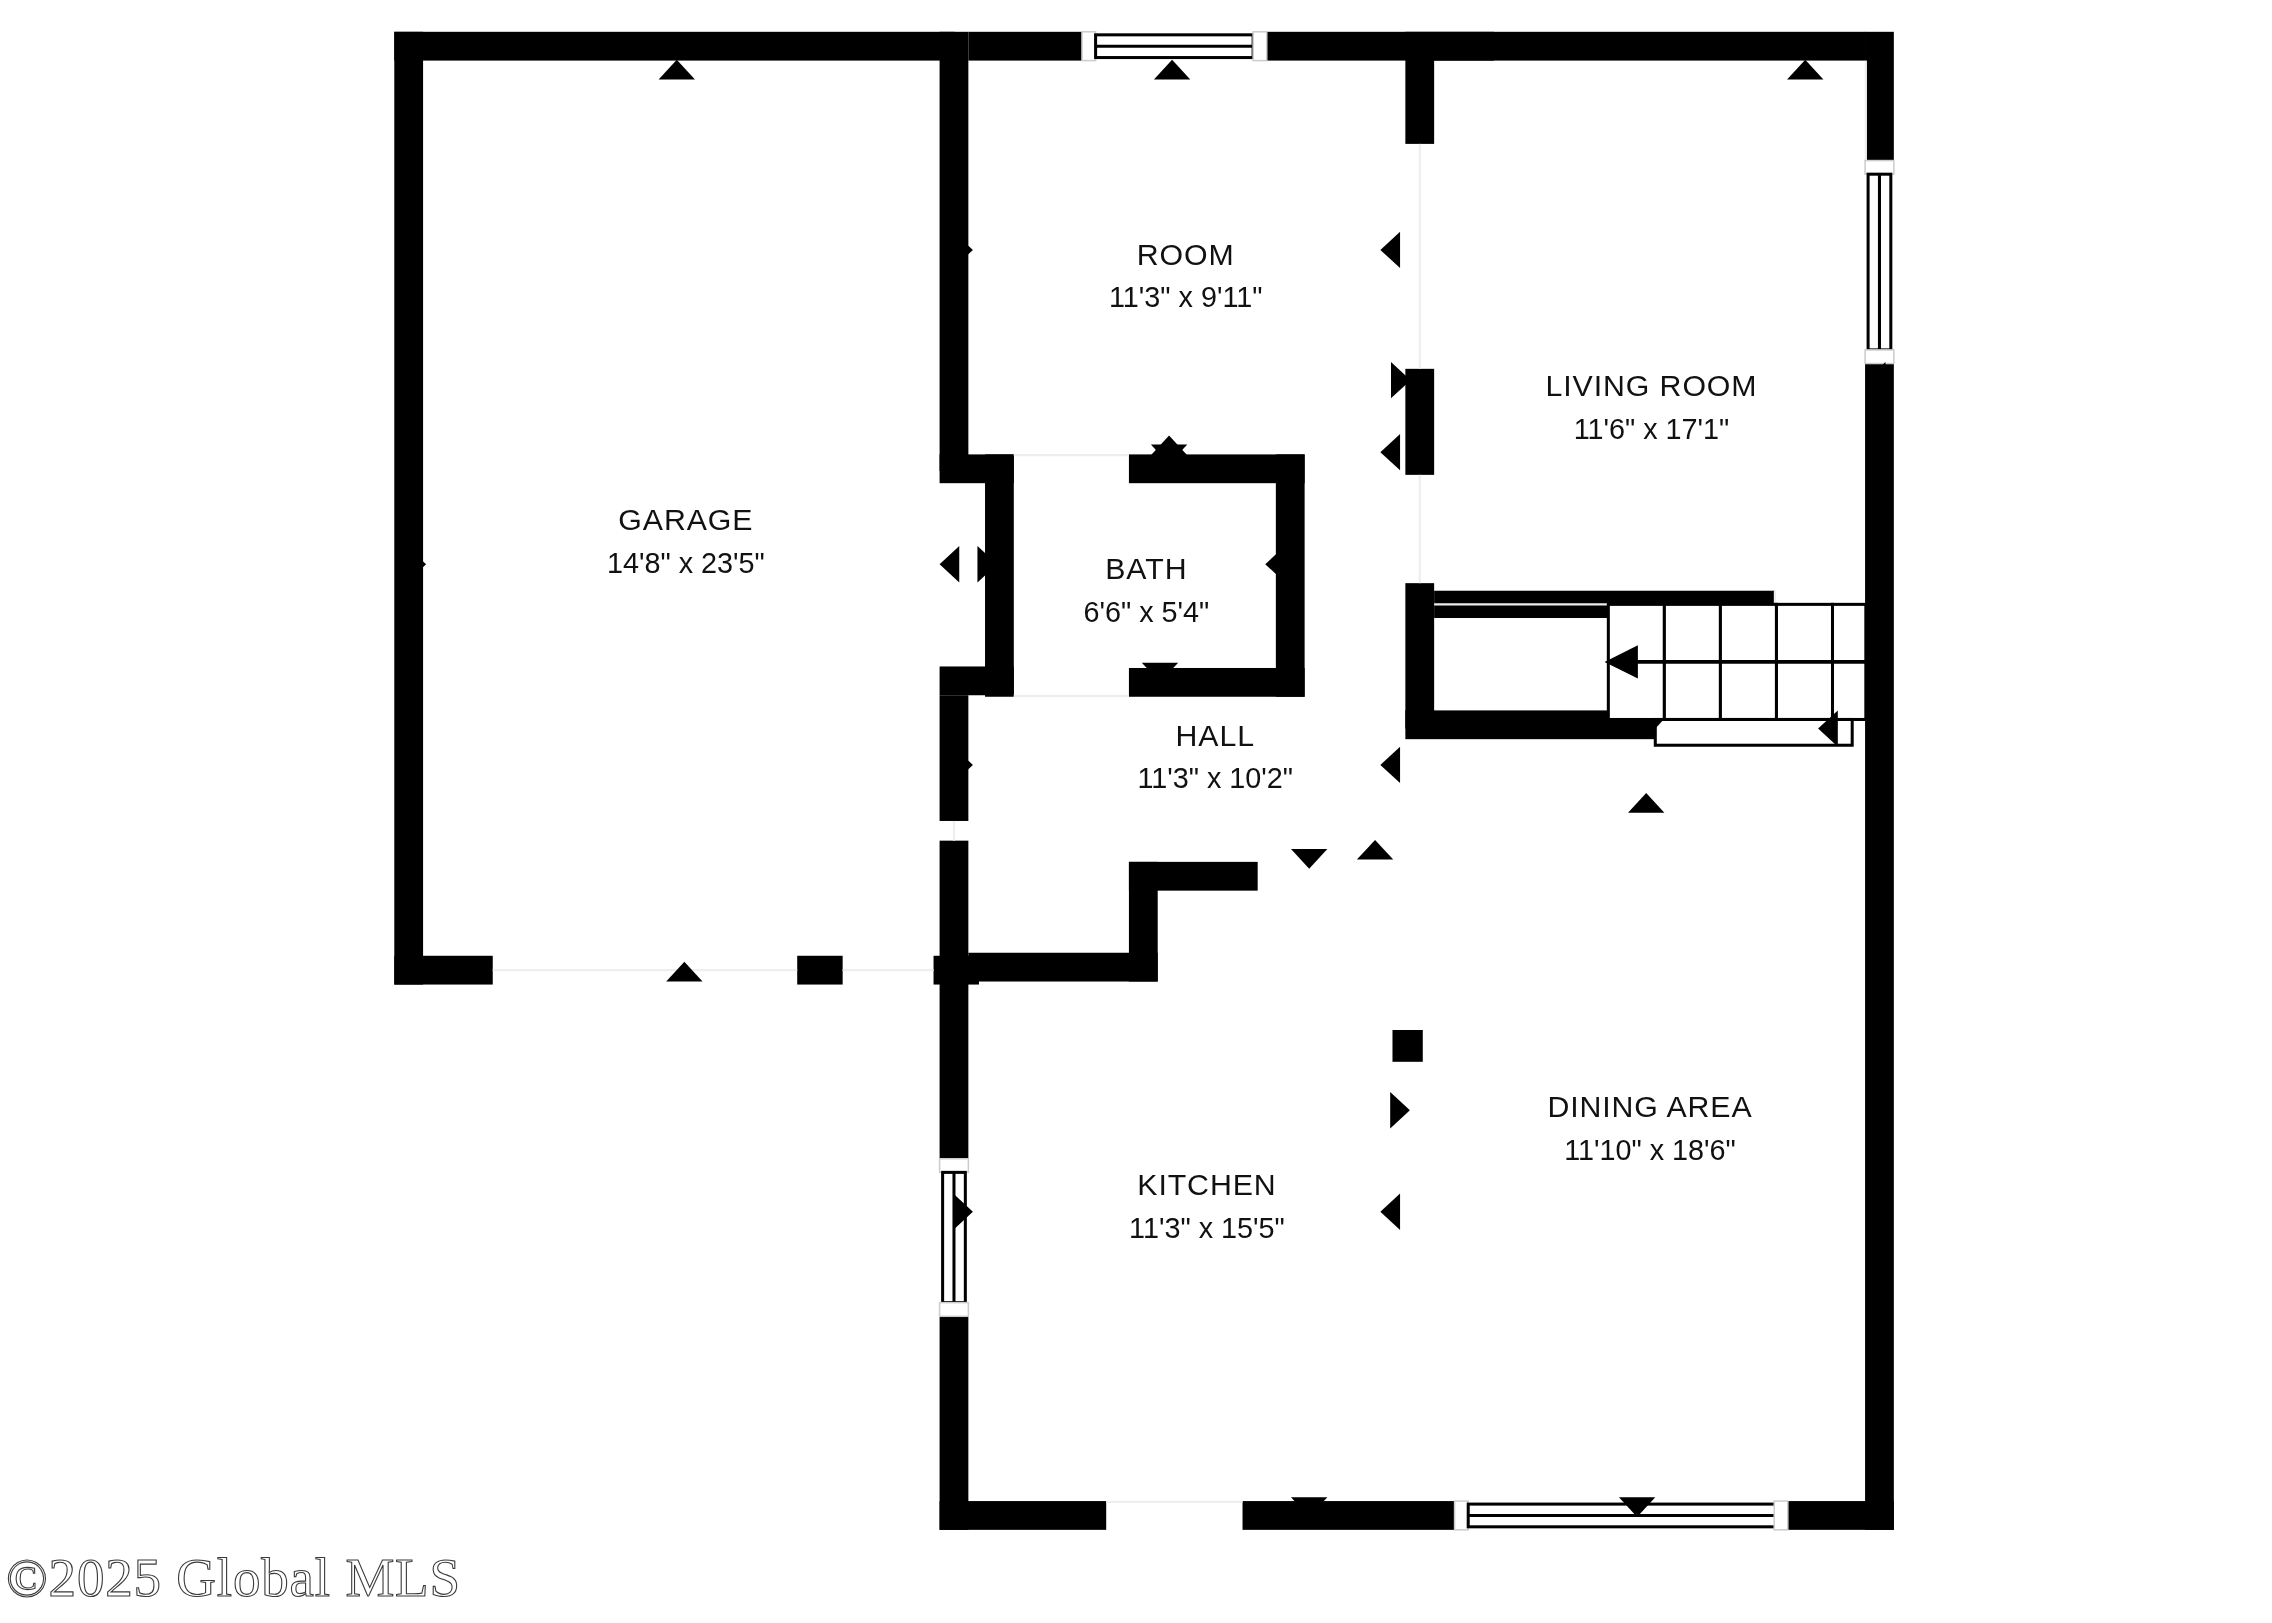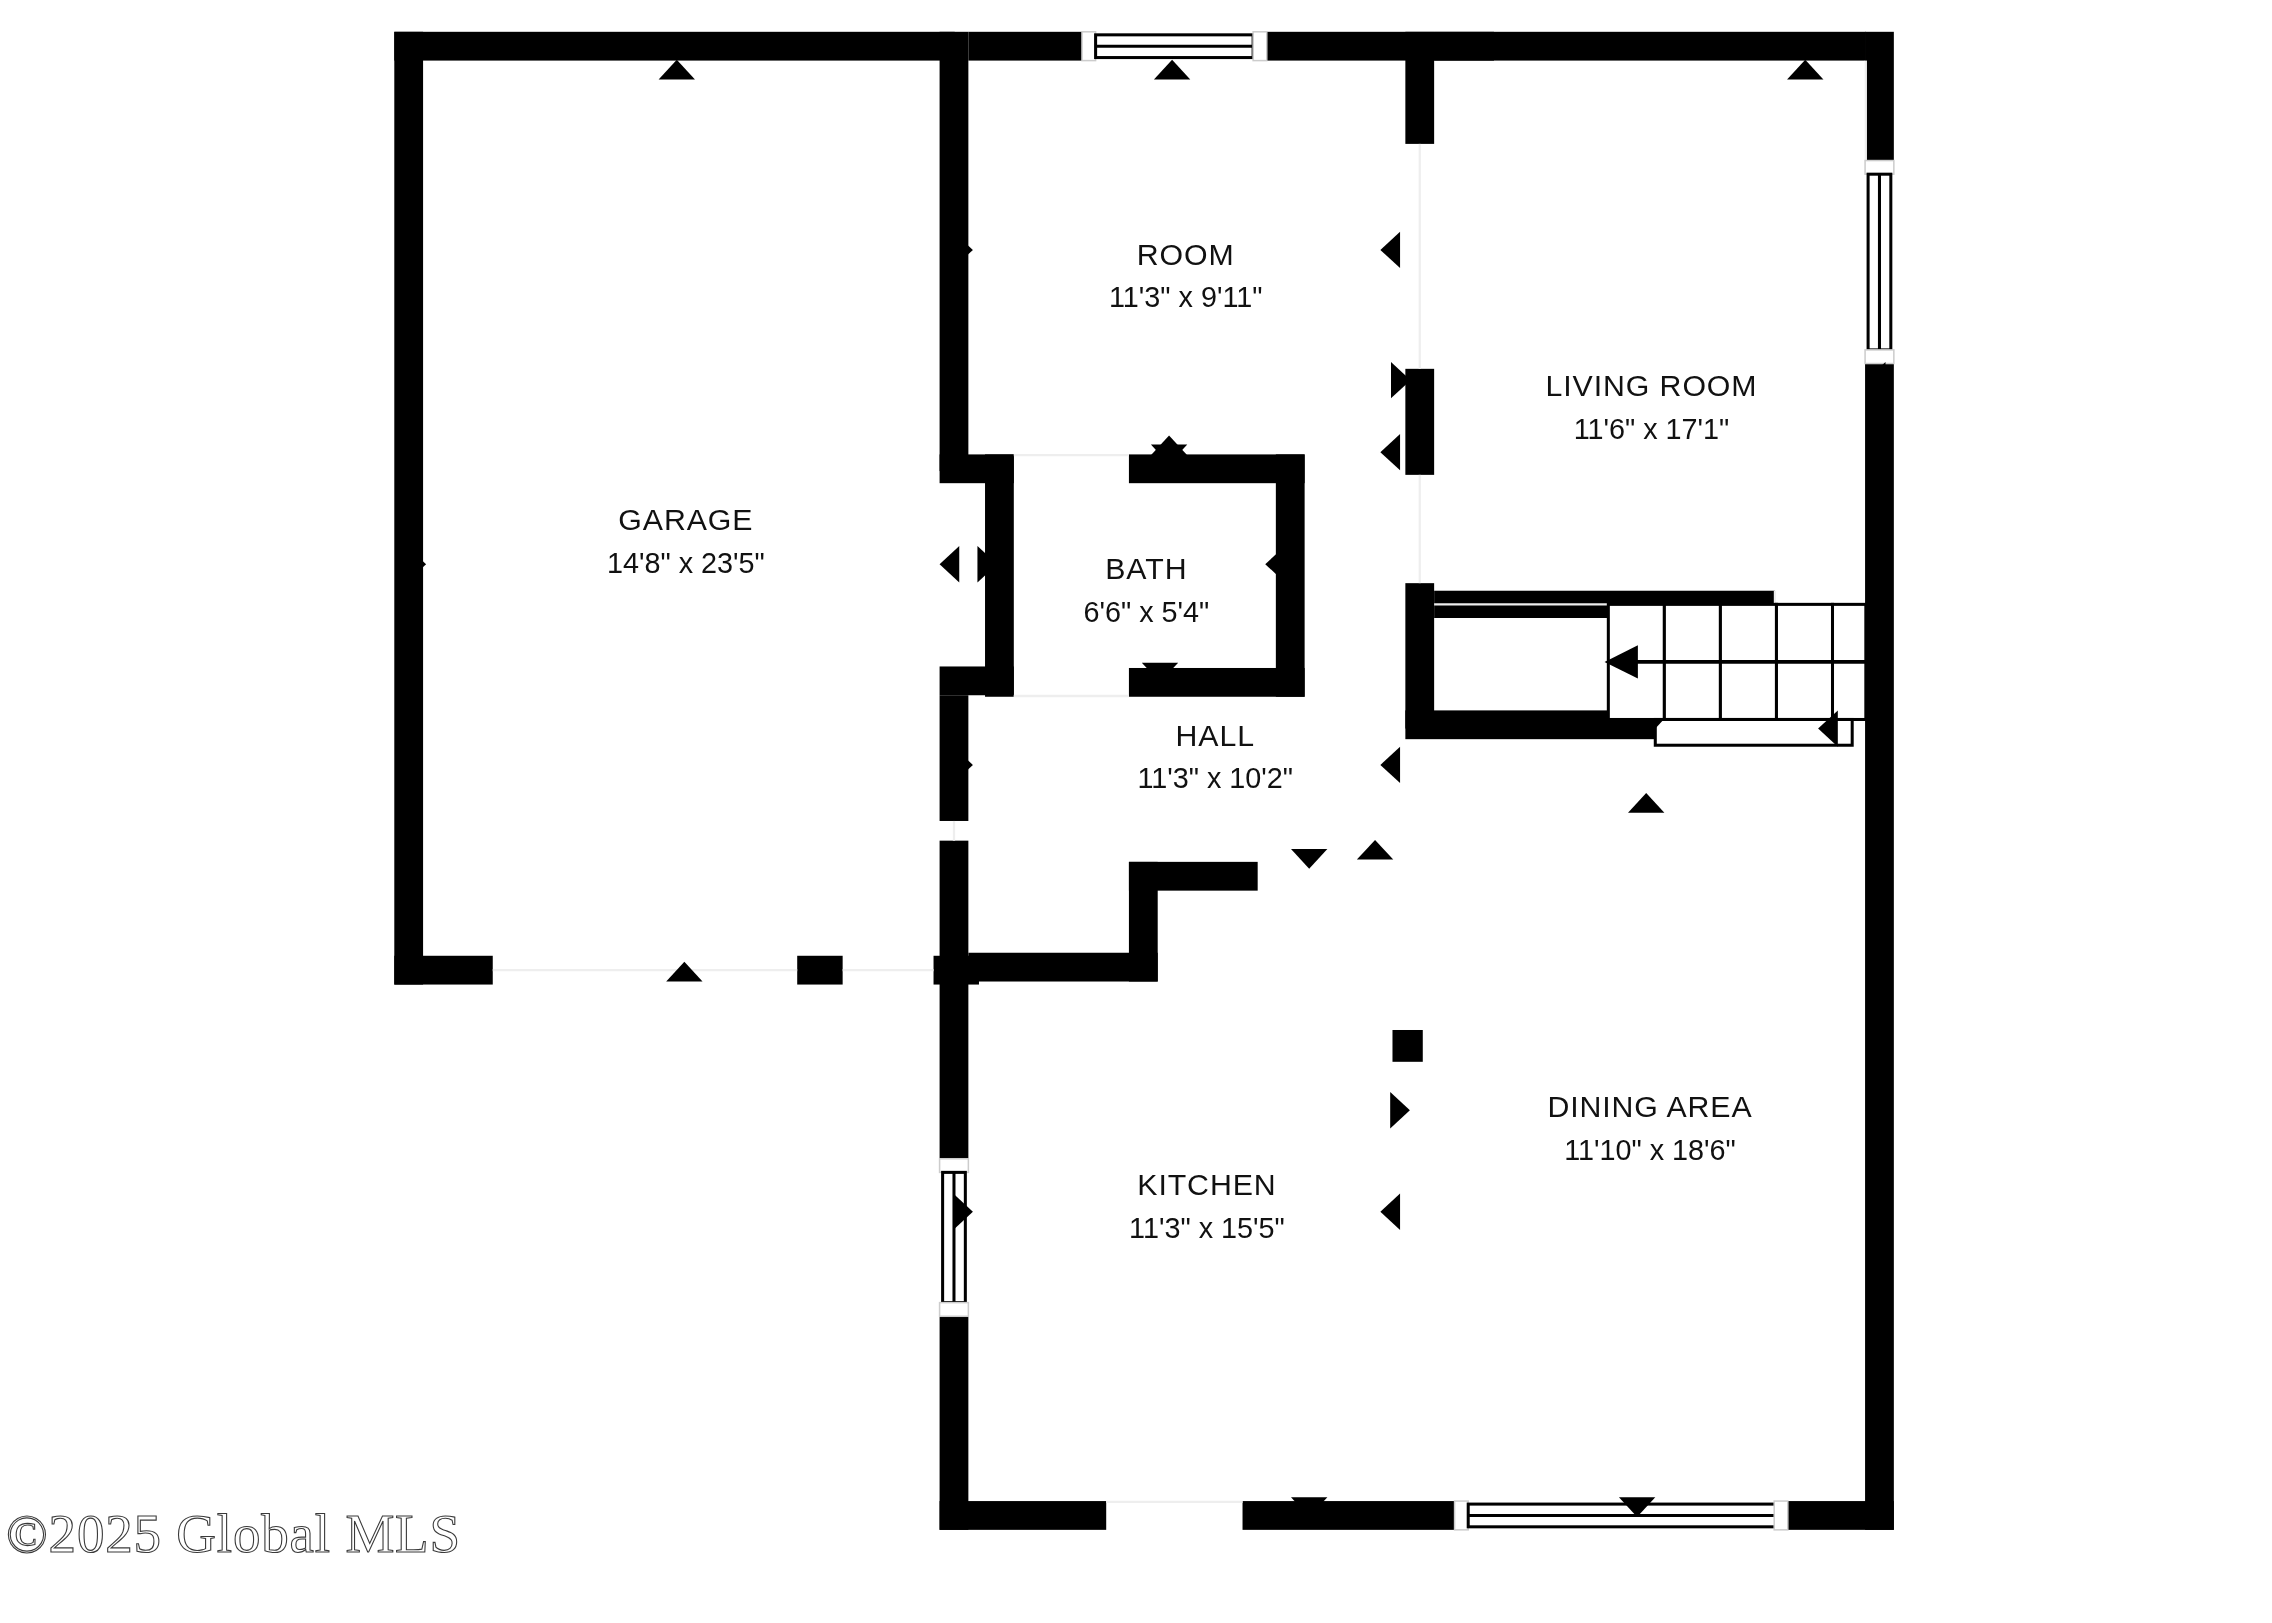--- a/index.html
+++ b/index.html
@@ -43,21 +43,21 @@
   }
   .room-dims {
     font-family: "Liberation Sans", sans-serif;
     font-size: 38px;
     fill: #111111;
     text-anchor: middle;
   }
   #watermark {
     position: absolute;
     left: 6px;
-    top: 1504px;
+    top: 1548px;
     font-family: "Liberation Serif", serif;
     font-size: 55px;
     line-height: 59px;
     letter-spacing: 0.8px;
     color: transparent;
     -webkit-text-stroke: 1.1px #3a3a3a;
     white-space: nowrap;
     pointer-events: none;
   }
 </style>

